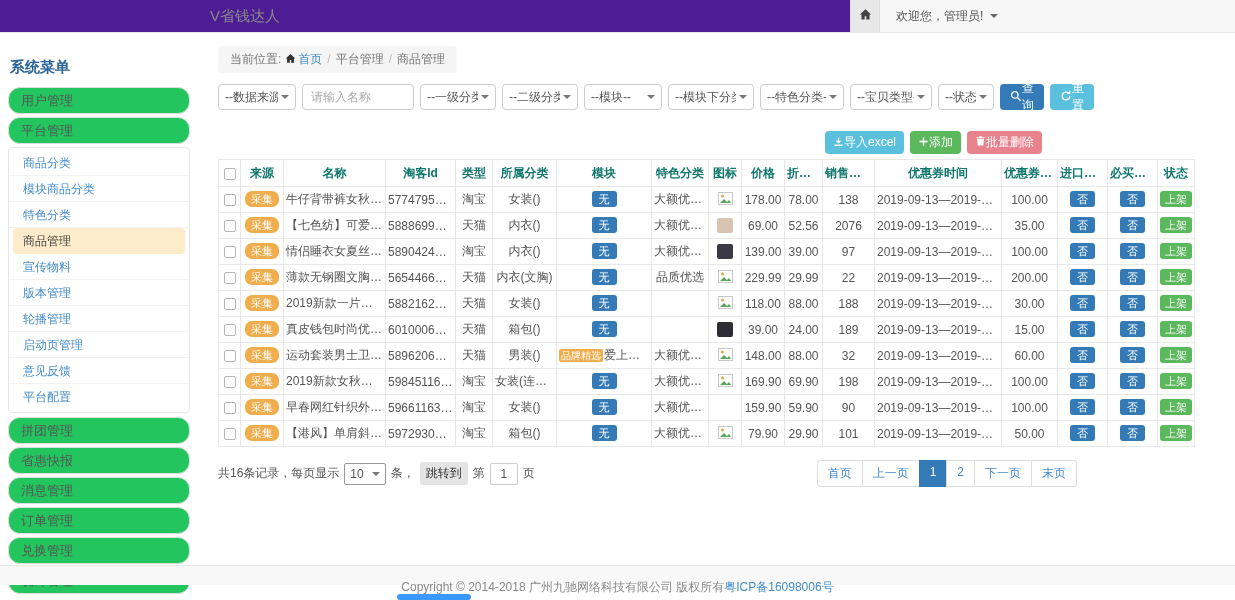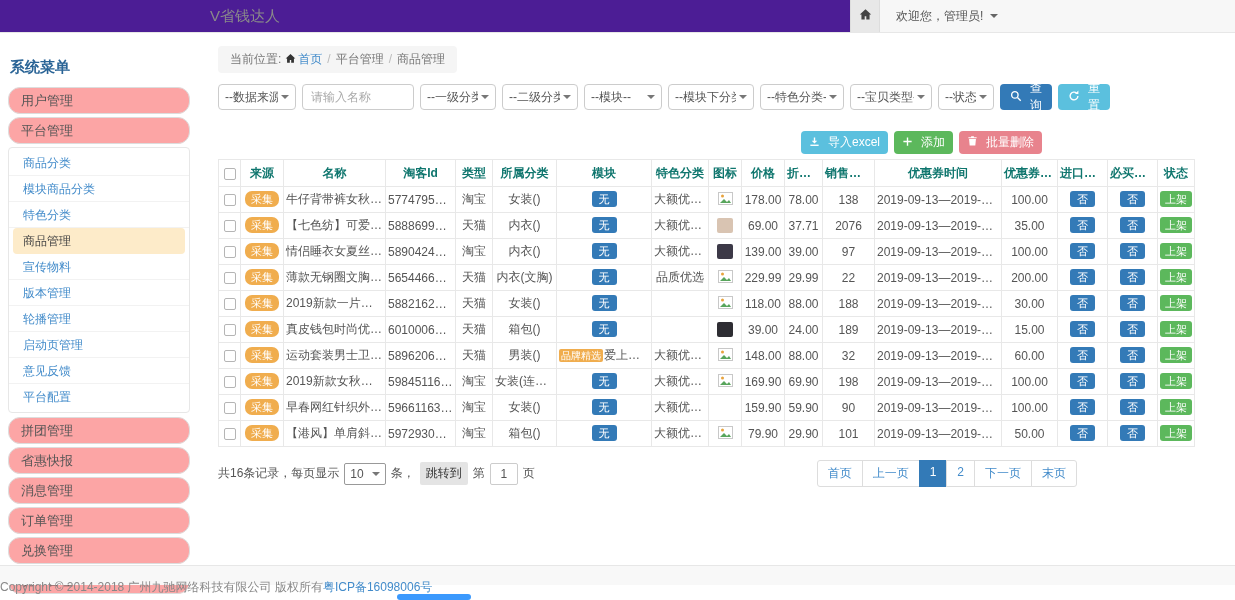--- a/index.html
+++ b/index.html
@@ -18,21 +18,21 @@
   .topbar-right { position:absolute; right:0; top:0; height:32px; width:385px;
     background:#f7f7f7; display:flex; align-items:stretch; }
   .home-btn { width:30px; background:#e8e8e8; border-left:1px solid #ddd; border-right:1px solid #ddd;
     display:flex; align-items:center; justify-content:center; cursor:pointer; }
   .welcome { display:flex; align-items:center; gap:7px; padding:0 16px; font-size:12px; color:#555; cursor:pointer; }
   .caret-down { width:0; height:0; border-left:4px solid transparent; border-right:4px solid transparent;
     border-top:4px solid #666; display:inline-block; }
   
   .sidebar { position:absolute; left:8px; top:46px; width:182px; z-index:1; }
   .sidebar-title { font-size:15px; font-weight:bold; color:var(--sidebar_title,#2a6496); margin:12px 0 10px 2px; }
-  .side-panel { height:27px; line-height:25px; background:#fca5a5; border:1px solid #ddd; border-radius:12px;
+  .side-panel { height:27px; line-height:25px; background:#22c55e; border:1px solid #ddd; border-radius:12px;
     margin-bottom:3px; padding-left:12px; font-size:13px; color:#555; cursor:pointer;
     white-space:nowrap; overflow:hidden; }
   .submenu { background:#fff; border:1px solid #e7e7e7; border-radius:4px; margin-bottom:4px; padding:2px 0; }
   .sub-item { height:26px; line-height:26px; padding-left:14px; font-size:12px; color:var(--link,#428bca);
     border-bottom:1px solid #f2f2f2; cursor:pointer; white-space:nowrap; overflow:hidden; }
   .sub-item:last-child { border-bottom:none; }
   .sub-item.active { background:var(--active_menu,#fdebc9); border-radius:4px; margin:0 4px; padding-left:10px;
     color:#444; border-bottom:none; }
   
   .main { position:absolute; left:218px; top:46px; width:861px; z-index:1; }
@@ -54,21 +54,21 @@
   [data-name="filter-select-level2-category"]  { width:76px; }
   [data-name="filter-select-module"]           { width:78px; }
   [data-name="filter-select-module-subcategory"]{ width:86px; }
   [data-name="filter-select-feature-category"] { width:84px; }
   [data-name="filter-select-item-type"]        { width:82px; }
   [data-name="filter-select-status"]           { width:56px; }
   .finput { height:26px; width:112px; border:1px solid #ccc; border-radius:4px; padding:0 8px;
     font-size:12px; color:#555; outline:none; }
   .finput::placeholder { color:#aaa; }
   .btn { height:26px; border:none; border-radius:4px; color:#fff; font-size:12px;
-    display:inline-flex; align-items:center; gap:8px; padding:0 10px; cursor:pointer;
+    display:inline-flex; align-items:center; gap:0; padding:0 10px; cursor:pointer;
     font-family:"Liberation Sans",sans-serif; }
   .btn-primary { background:var(--primary,#337ab7); }
   .btn-info    { background:var(--info,#5bc0de); }
   .btn-success { background:var(--success,#5cb85c); }
   .btn-danger-soft { background:var(--danger_soft,#e8838d); }
   
   .toolbar { display:flex; justify-content:flex-end; gap:6px; margin-top:21px; padding-right:37px; }
   .toolbar .btn { height:23px; padding:0 8px; }
   
   .grid { width:100%; border-collapse:collapse; table-layout:fixed; font-size:12px; margin-top:5px; }
@@ -98,21 +98,21 @@
   .mini-input { width:28px; height:22px; border:1px solid #ccc; border-radius:2px; text-align:center;
     font-size:12px; outline:none; color:#555; }
   .pages { display:flex; margin-right:2px; }
   .page-btn { border:1px solid #ddd; padding:4px 10px; color:var(--link,#428bca); background:#fff;
     margin-left:-1px; cursor:pointer; font-size:12px; }
   .page-btn:first-child { border-radius:3px 0 0 3px; margin-left:0; }
   .page-btn:last-child { border-radius:0 3px 3px 0; }
   .page-btn.active { background:var(--primary,#337ab7); color:#fff; border-color:var(--primary,#337ab7); }
   
   .footer { position:absolute; left:0; top:565px; width:1235px; height:20px; background:#f8f8f8;
-    border-top:1px solid #e7e7e7; font-size:12px; color:#888; padding-top:13px; z-index:5; }
+    border-top:1px solid #e7e7e7; text-align:center; font-size:12px; color:#888; padding-top:13px; z-index:5; }
   .footer .icp { color:var(--link,#428bca); cursor:pointer; }
   .scroll-thumb { position:absolute; left:397px; top:594px; width:74px; height:6px; border-radius:3px;
     background:var(--scrollbar,#3b99fd); z-index:8; cursor:pointer; }
 </style>
 </head>
 <body style="--primary: #337ab7; --info: #5bc0de; --success: #5cb85c; --danger: #d9534f; --danger_soft: #e8838d; --warning: #f0ad4e; --link: #428bca; --active_menu: #fdebc9; --sidebar_title: #2a6496; --scrollbar: #3b99fd;">
 
 <header class="topbar" data-name="top-header">
   <div class="brand" data-name="app-title">V省钱达人</div>
   <div class="topbar-right" data-name="header-right">
@@ -314,21 +314,21 @@
           <td data-name="checkbox-cell"><span class="cb" data-name="row-checkbox"></span></td>
           <td data-name="source-cell"><span class="badge-src" data-name="source-badge">采集</span></td>
           <td data-name="product-name">【七色纺】可爱纯棉家...</td>
           <td data-name="taoke-id">588869917501</td>
           <td data-name="platform-type">天猫</td>
           <td data-name="category">内衣()</td>
           <td data-name="module-cell"><span class="badge-none" data-name="module-none-badge">无</span></td>
           <td data-name="feature-category">大额优惠券</td>
           <td data-name="icon-cell"><span class="thumb" data-name="product-thumbnail" style="background: rgb(217, 196, 178);"></span></td>
           <td data-name="price">69.00</td>
-          <td data-name="discount-price">37.71</td>
+          <td data-name="discount-price">52.56</td>
           <td data-name="sales-count">2076</td>
           <td data-name="coupon-time">2019-09-13—2019-09-18</td>
           <td data-name="coupon-amount">35.00</td>
           <td data-name="import-pick-cell"><span class="chip-no" data-name="import-pick-toggle">否</span></td>
           <td data-name="must-buy-cell"><span class="chip-no" data-name="must-buy-toggle">否</span></td>
           <td data-name="status-cell"><span class="chip-status" data-name="status-button">上架</span></td>
           <td data-name="actions-cell"><span class="ibtn edit" data-name="edit-button">
               <svg width="10" height="10" viewBox="0 0 16 16">
                 <path fill="#fff" d="M11.5 1.5l3 3L5 14H2v-3z"></path>
               </svg>

